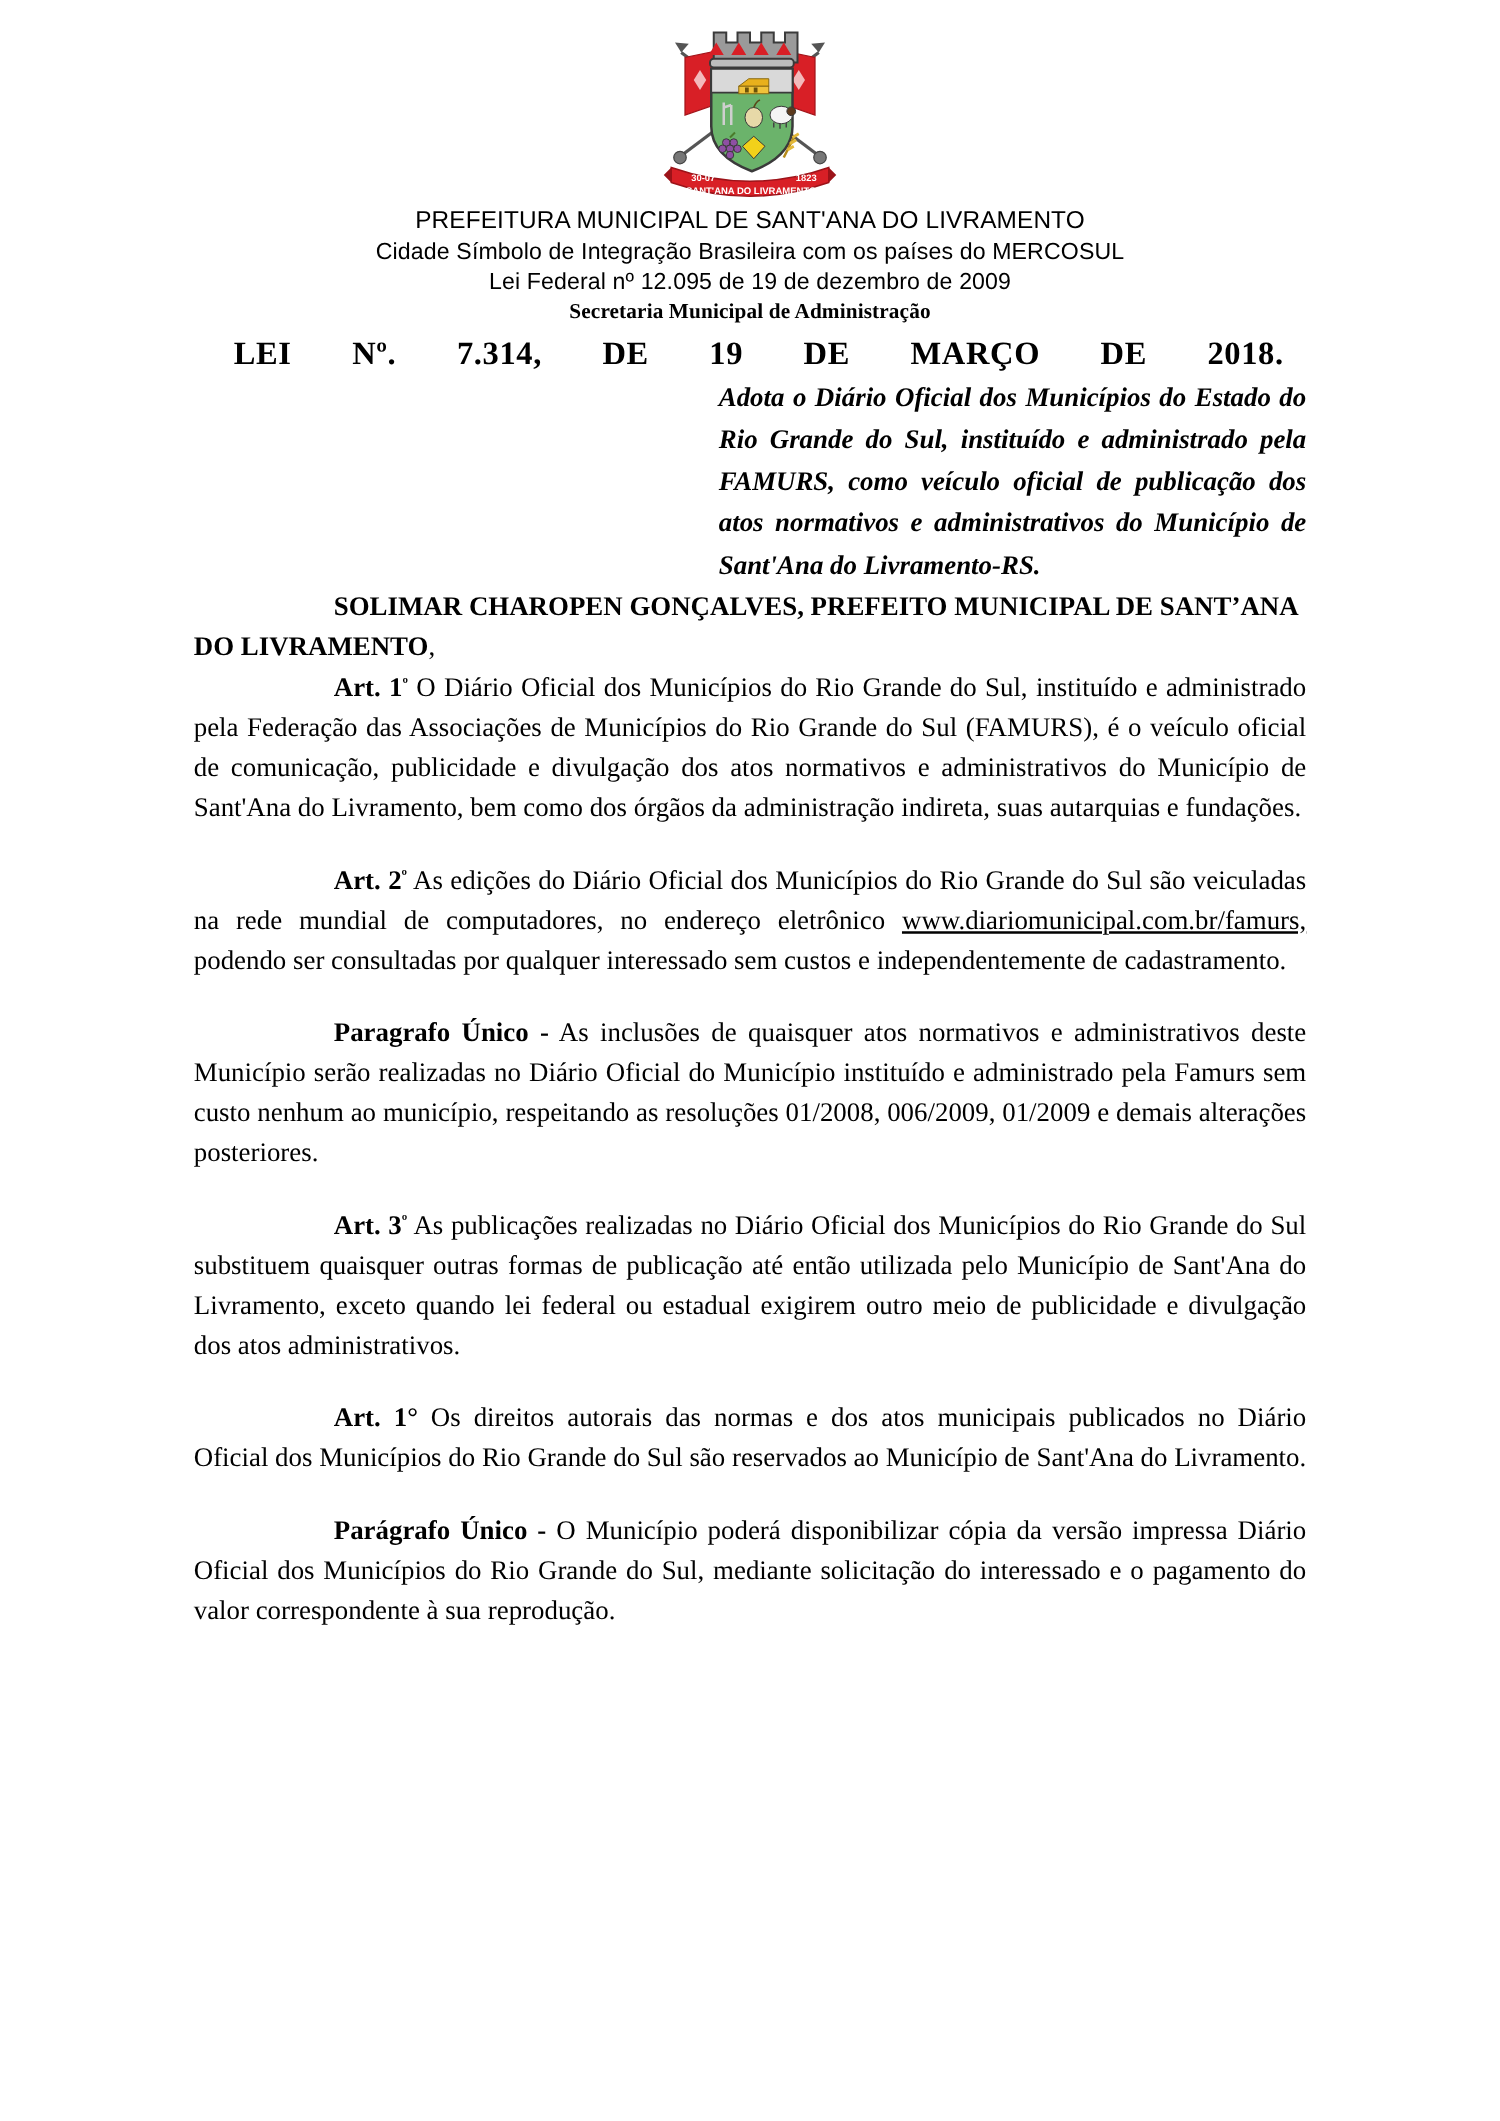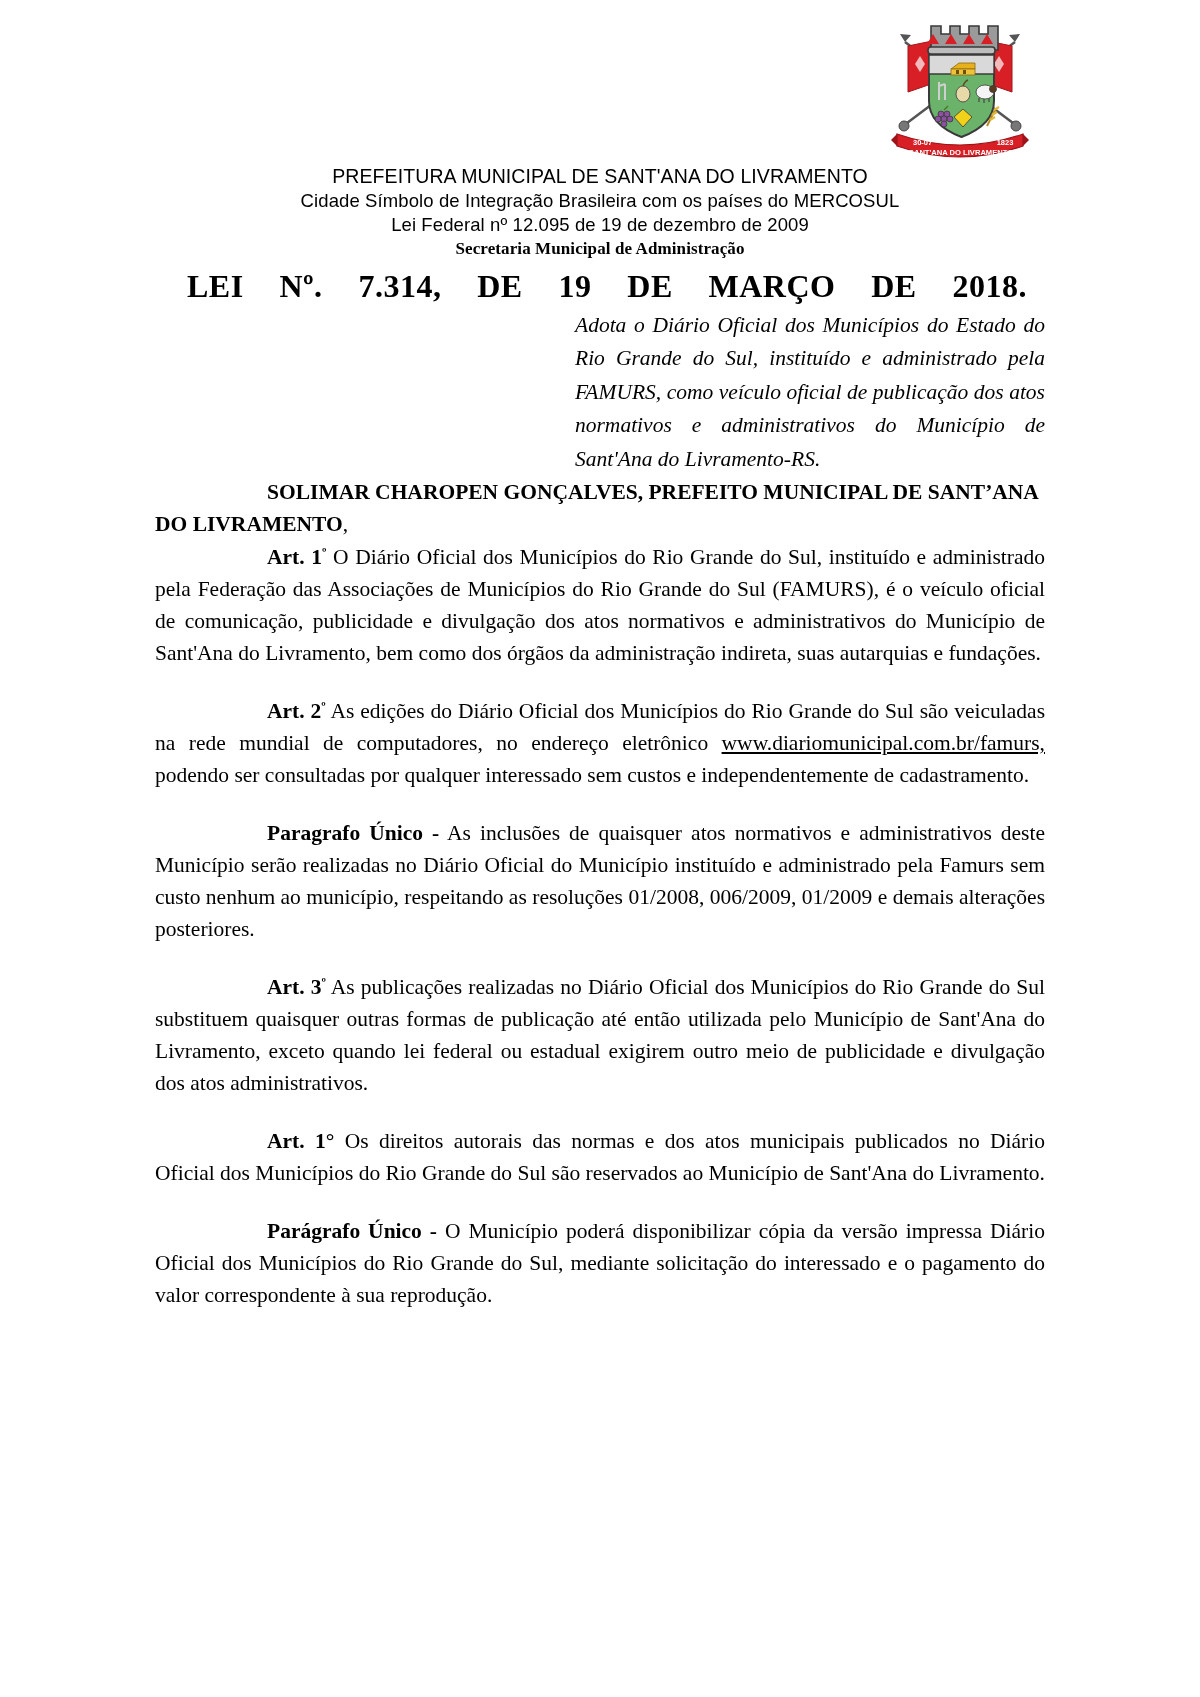--- a/index.html
+++ b/index.html
@@ -23,21 +23,21 @@
   }
   .content {
     width: 890px;
     margin: 0 auto;
     padding-top: 14px;
   }
 
   
   .crest-wrap {
     display: flex;
-    justify-content: flex-end;
+    justify-content: center;
     align-items: flex-start;
     height: 150px;
   }
   .crest {
     width: 170px;
     height: 148px;
     position: relative;
   }
   .crest svg { display: block; }
 
@@ -56,35 +56,35 @@
     font-family: "Liberation Serif", "DejaVu Serif", serif;
     font-weight: bold;
     font-size: 17px;
     padding-top: 1px;
   }
 
   
   .lei-line {
     font-family: "Liberation Serif", "DejaVu Serif", serif;
     font-weight: bold;
-    font-size: 32px;
+    font-size: 26px;
     text-align: justify;
     text-align-last: justify;
     margin: 7px 0 0 0;
     padding: 0 18px 0 32px;
     letter-spacing: 0.5px;
     white-space: normal;
   }
 
   
   .ementa {
     width: 470px;
     margin-left: 420px;
     margin-top: 4px;
-    font-weight: normal;
+    font-weight: bold;
     font-style: italic;
     font-size: 21.5px;
     line-height: 1.56;
     text-align: justify;
     text-align-last: left;
   }
 
   
   .para {
     font-size: 21.5px;

